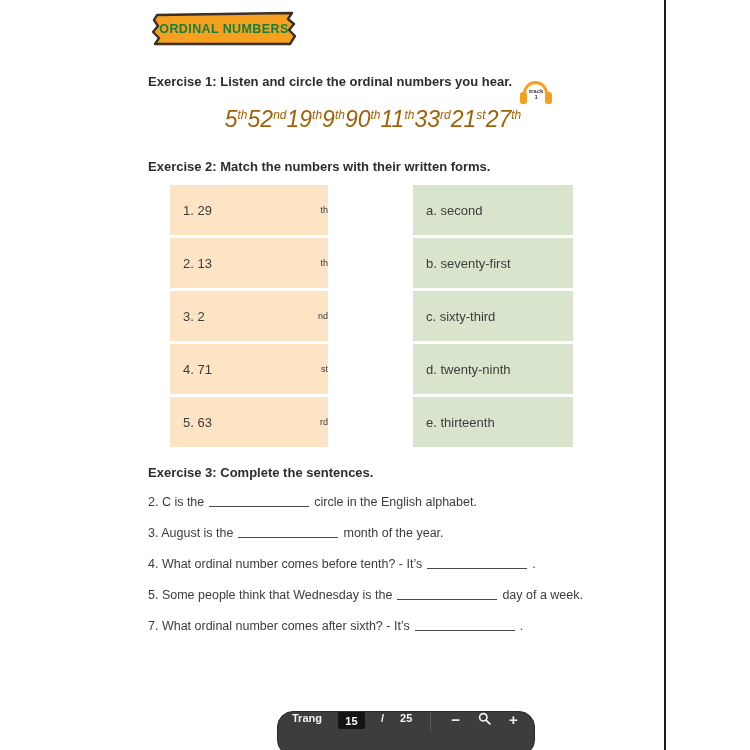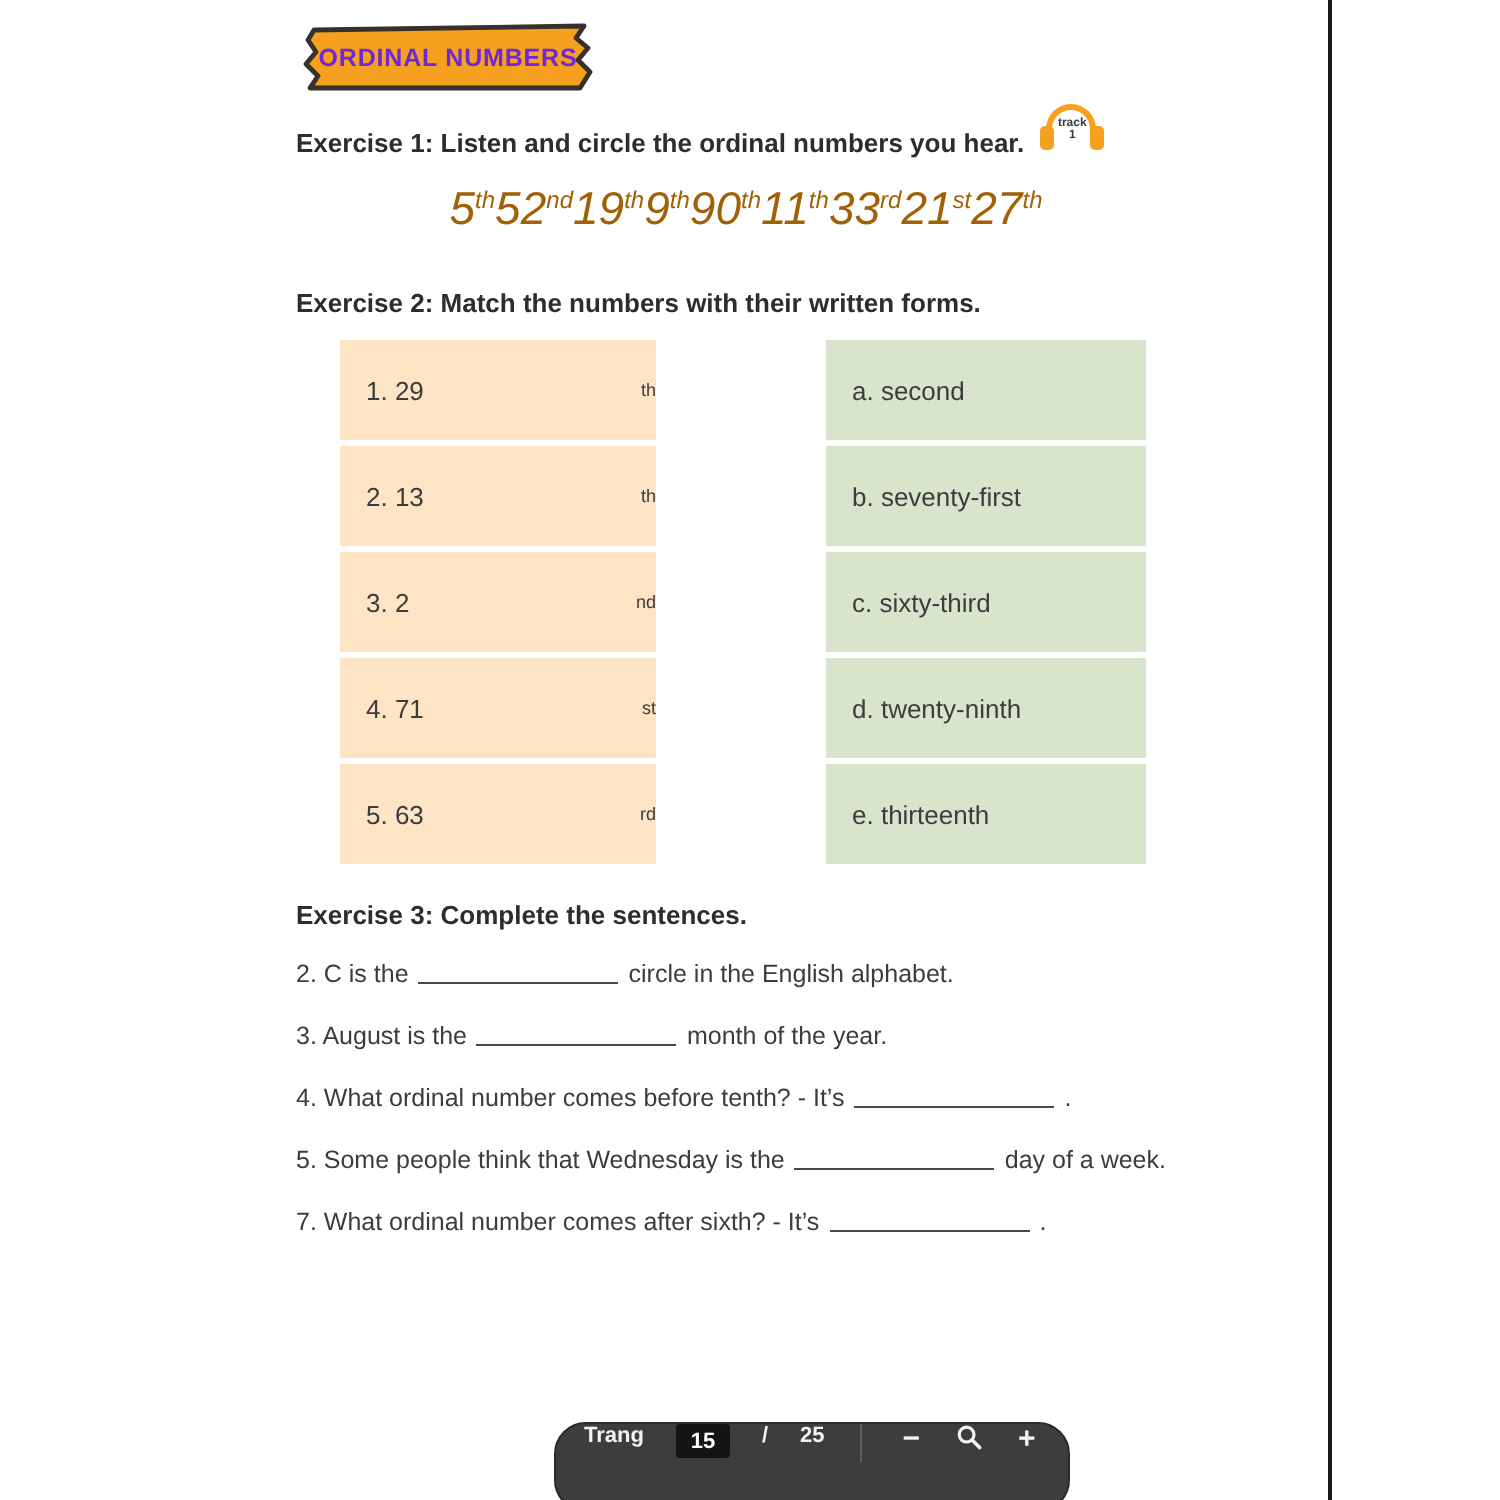--- a/index.html
+++ b/index.html
@@ -5,25 +5,25 @@
   html,body{margin:0;padding:0;background:#fff;}
   .screen{position:relative;width:750px;height:750px;background:#ffffff;overflow:hidden;
           font-family:"Liberation Sans",sans-serif;color:#3c3c3c;}
   .page-edge{position:absolute;left:664px;top:0;width:2px;height:750px;background:#1b1b1b;}
   .content{position:absolute;left:148px;top:0;width:452px;}
 
   
   .banner{position:relative;width:152px;height:36px;margin-top:11px;}
   .banner svg{position:absolute;left:0;top:0;}
   .banner-text{position:absolute;left:0;top:0;width:152px;height:36px;display:flex;align-items:center;
-               justify-content:center;font-size:12.5px;font-weight:800;color:#6d28d9;letter-spacing:.4px;}
+               justify-content:center;font-size:12.5px;font-weight:800;color:#15803d;letter-spacing:.4px;}
 
   
   .ex-heading{font-size:13px;font-weight:700;color:#2d2d2d;white-space:nowrap;}
-  .h1-row{display:flex;align-items:flex-end;margin-top:12px;height:20px;}
+  .h1-row{display:flex;margin-top:27px;height:20px;}
 
   
   .hp{position:relative;width:36px;height:34px;display:inline-block;margin-left:6px;top:6px;}
   .hp .band{position:absolute;left:5px;top:1px;width:25px;height:14px;border:3.5px solid #F5A01E;
             border-bottom:none;border-radius:14px 14px 0 0;box-sizing:border-box;}
   .hp .cup{position:absolute;top:12px;width:7px;height:12px;background:#F5A01E;border-radius:2.5px;}
   .hp .cup.l{left:2px}.hp .cup.r{right:2px}
   .hp .track{position:absolute;top:8px;left:0;right:0;text-align:center;font-size:6px;font-weight:700;
              color:#3a3a3a;line-height:1.05;}
 

